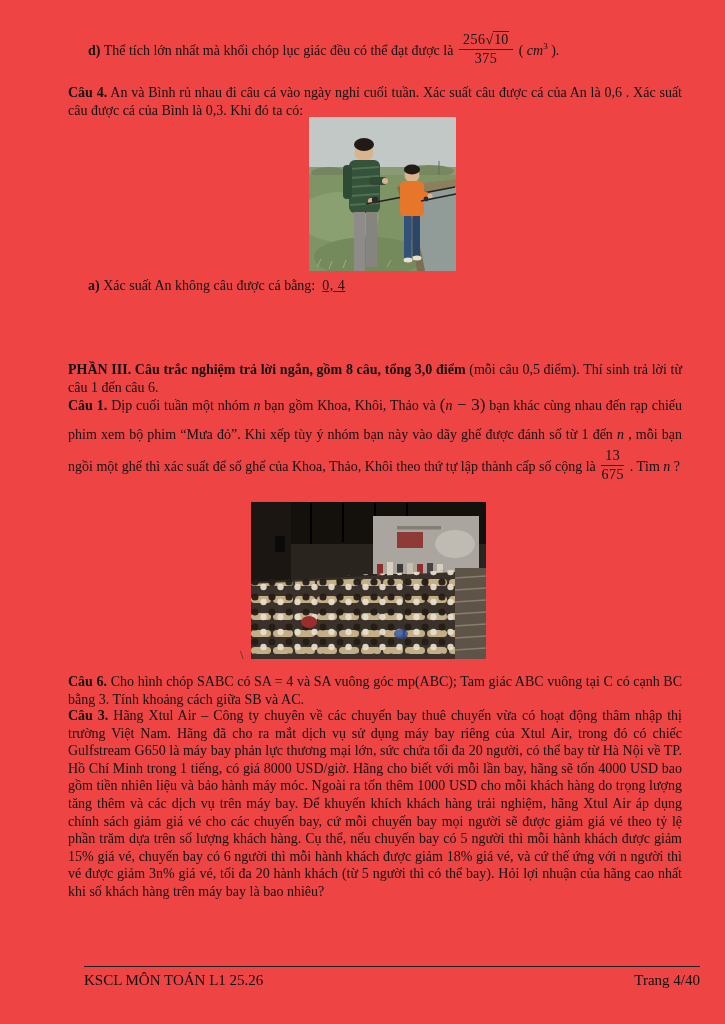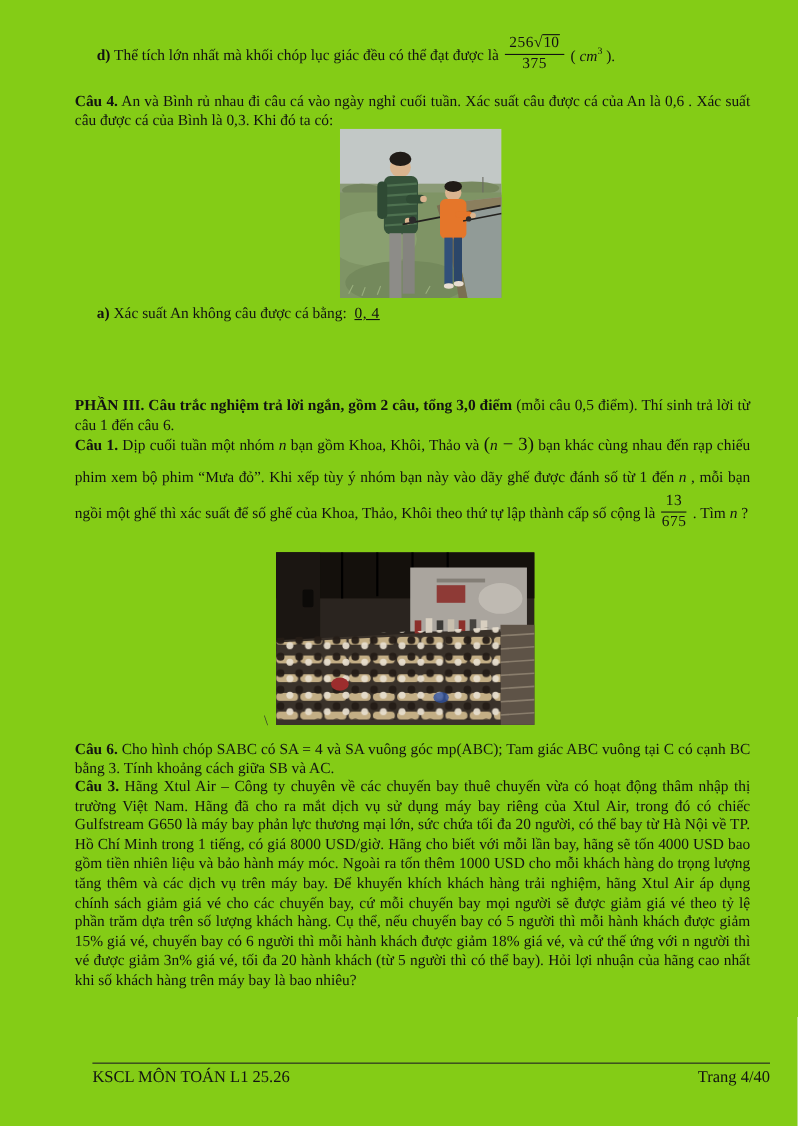--- a/index.html
+++ b/index.html
@@ -1,17 +1,17 @@
 <!DOCTYPE html>
 <html><head>
 <meta charset="utf-8">
 <style>
   html,body{margin:0;padding:0;background:#e8e8e8;}
   .page{
-    position:relative;width:725px;height:1024px;background:#84cc16;
+    position:relative;width:725px;height:1024px;background:#ef4444;
     font-family:"Liberation Serif", serif;color:#121212;overflow:hidden;
     margin:0 auto;
   }
   .sheet{position:absolute;left:68px;top:0;width:614px;height:1024px;}
   .para{position:absolute;left:0;width:614px;font-size:14px;line-height:18px;text-align:justify;}
   .para b{font-weight:bold;}
   .mi{font-style:italic;font-family:"Liberation Serif",serif;}
   .mnum{font-family:"Liberation Serif",serif;letter-spacing:.5px;}
 
   
@@ -131,21 +131,21 @@
     </div>
 
     <div id="options">
       <div class="opt">
         <b>a)</b>
         <span>Xác suất An không câu được cá bằng:</span><span class="val mnum">0, 4</span>
       </div>
     </div>
 
     <div class="para" id="part3">
-      <b>PHẦN III. Câu trắc nghiệm trả lời ngắn, gồm 2 câu, tổng 3,0 điểm</b><span> (mỗi câu 0,5 điểm). Thí sinh trả lời từ câu 1 đến câu 6.</span>
+      <b>PHẦN III. Câu trắc nghiệm trả lời ngắn, gồm 8 câu, tổng 3,0 điểm</b><span> (mỗi câu 0,5 điểm). Thí sinh trả lời từ câu 1 đến câu 6.</span>
     </div>
 
     <div class="para" id="q1">
       <b>Câu 1.</b><span> Dịp cuối tuần một nhóm </span><span class="mi">n</span><span> bạn gồm Khoa, Khôi, Thảo và </span><span><span class="bigparen">(</span><span class="mi">n</span><span class="bigparen"> − 3)</span></span><span> bạn khác cùng nhau đến rạp chiếu phim xem bộ phim “Mưa đỏ”. Khi xếp tùy ý nhóm bạn này vào dãy ghế được đánh số từ 1 đến </span><span class="mi">n</span><span> , mỗi bạn ngồi một ghế thì xác suất để số ghế của Khoa, Thảo, Khôi theo thứ tự lập thành cấp số cộng là </span><span class="frac"><span class="num mnum">13</span><span class="den mnum">675</span></span><span> . Tìm </span><span class="mi">n</span><span> ?</span>
     </div>
 
     <div id="fig-cinema">
       <svg width="235" height="157" viewBox="0 0 235 157">
         <defs>
           <pattern id="crowdp" width="17" height="15" patternUnits="userSpaceOnUse">

